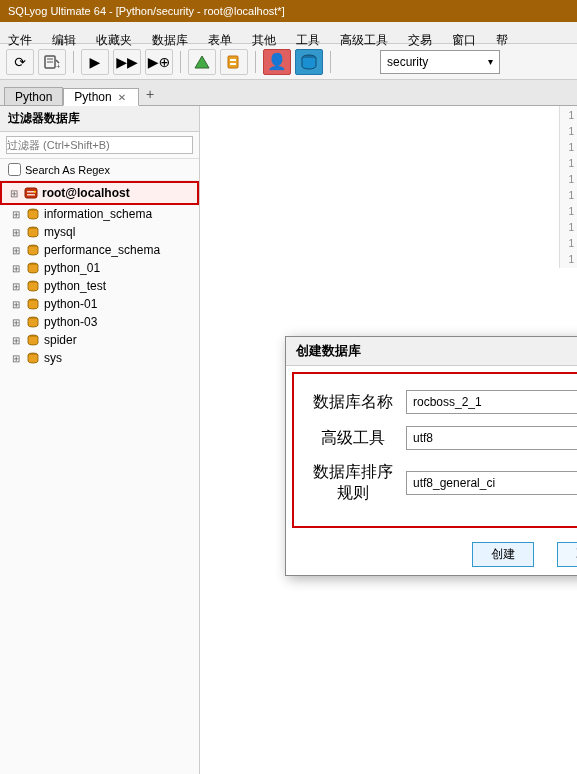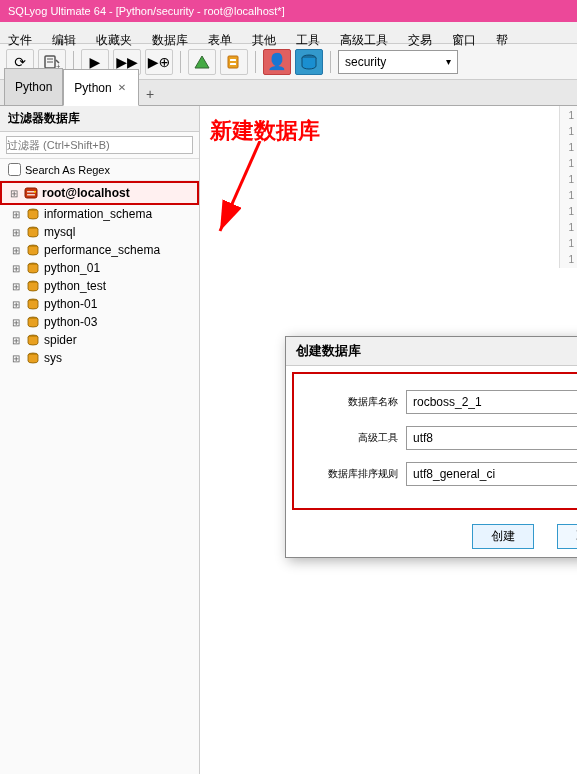--- a/index.html
+++ b/index.html
@@ -8,21 +8,21 @@
       font-size: 12px;
       background: #f0f0f0;
       width: 577px;
       height: 774px;
       overflow: hidden;
       position: relative;
     }
 
     
     .title-bar {
-      background: #ec4899;
+      background: #a16207;
       color: white;
       padding: 4px 8px;
       font-size: 11px;
       height: 22px;
       display: flex;
       align-items: center;
     }
 
     
     .menu-bar {
@@ -73,20 +73,21 @@
     .toolbar-dropdown {
       display: flex;
       align-items: center;
       border: 1px solid #999;
       background: white;
       padding: 2px 6px;
       height: 24px;
       min-width: 120px;
       cursor: pointer;
       gap: 4px;
+      margin-left: 42px;
     }
     .toolbar-dropdown-text { font-size: 12px; flex: 1; }
     .toolbar-dropdown-arrow { font-size: 10px; }
 
     
     .tab-bar {
       background: #e8e8e8;
       display: flex;
       align-items: flex-end;
       padding-left: 4px;
@@ -95,21 +96,21 @@
     }
     .tab {
       display: flex;
       align-items: center;
       padding: 4px 10px;
       border: 1px solid #aaa;
       border-bottom: none;
       background: #ddd;
       font-size: 12px;
       cursor: pointer;
-      height: 37px;
+      height: 18px;
       gap: 4px;
     }
     .tab.active {
       background: white;
       border-bottom: 1px solid white;
       margin-bottom: -1px;
       z-index: 1;
     }
     .tab-close {
       font-size: 10px;
@@ -232,22 +233,22 @@
       margin: 6px;
     }
     .dialog-row {
       display: flex;
       align-items: center;
       margin-bottom: 12px;
       gap: 8px;
     }
     .dialog-label {
       width: 90px;
-      font-size: 10px;
-      text-align: right;
+      font-size: 16px;
+      text-align: center;
       color: #000;
       flex-shrink: 0;
     }
     .dialog-value-input {
       flex: 1;
       border: 1px solid #999;
       padding: 3px 6px;
       font-size: 12px;
       height: 24px;
     }
@@ -471,32 +472,20 @@
             <ellipse cx="7" cy="4" rx="5" ry="2" fill="#c8860a" stroke="#8b5e00" stroke-width="0.8"></ellipse>
             <path d="M2,4 v6 a5,2 0 0,0 10,0 v-6" fill="#e8a020" stroke="#8b5e00" stroke-width="0.8"></path>
           </svg>
         <span class="db-name">sys</span>
       </div>
     </div>
   </div>
 
   <div class="right-panel">
 
-    <div style="position:absolute; left:10px; top:10px; pointer-events:none; z-index:5;">
-      <span style="color:red; font-size:22px; font-weight:bold; white-space:nowrap;">新建数据库</span>
-      
-      <svg width="120" height="120" style="position:absolute; left:-10px; top:25px;">
-        <defs>
-          <marker id="arrowhead" markerWidth="10" markerHeight="7" refX="10" refY="3.5" orient="auto">
-            <polygon points="0 0, 10 3.5, 0 7" fill="red"></polygon>
-          </marker>
-        </defs>
-        <line x1="60" y1="0" x2="20" y2="90" stroke="red" stroke-width="3" marker-end="url(#arrowhead)"></line>
-      </svg>
-    </div>
 
     <div class="line-numbers">
       <div class="line-num">1</div>
       <div class="line-num">1</div>
       <div class="line-num">1</div>
       <div class="line-num">1</div>
       <div class="line-num">1</div>
       <div class="line-num">1</div>
       <div class="line-num">1</div>
       <div class="line-num">1</div>

